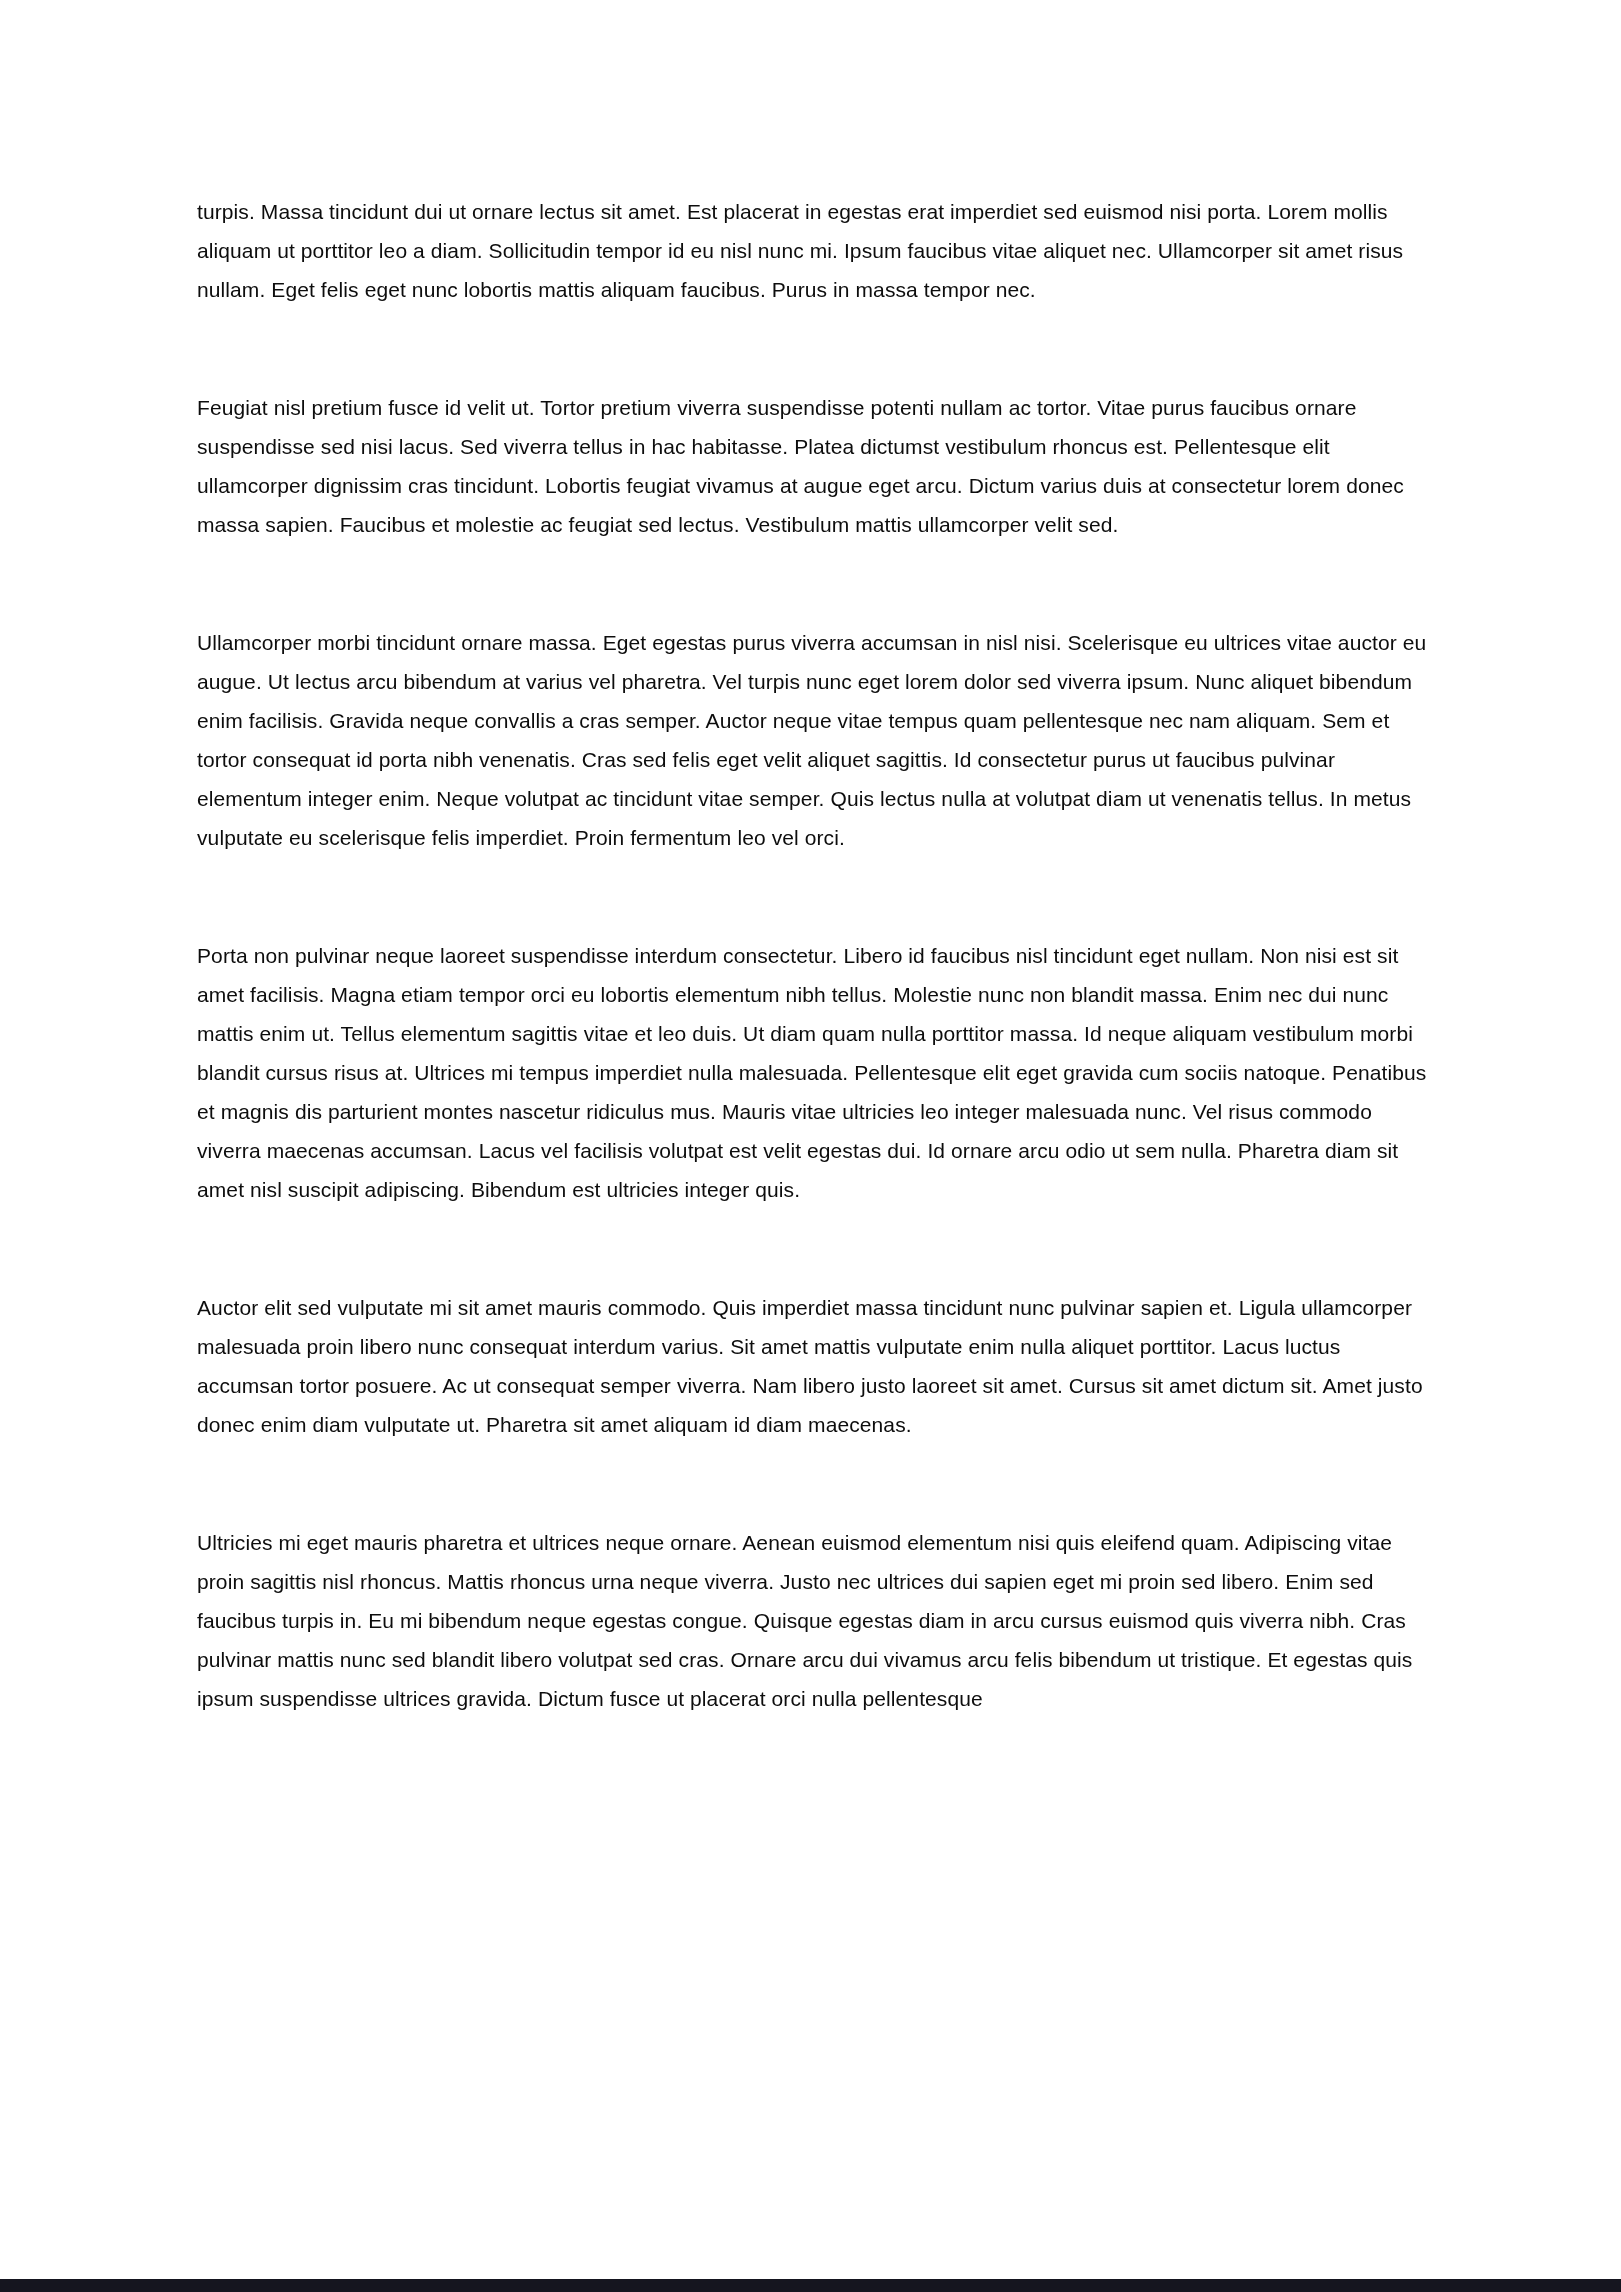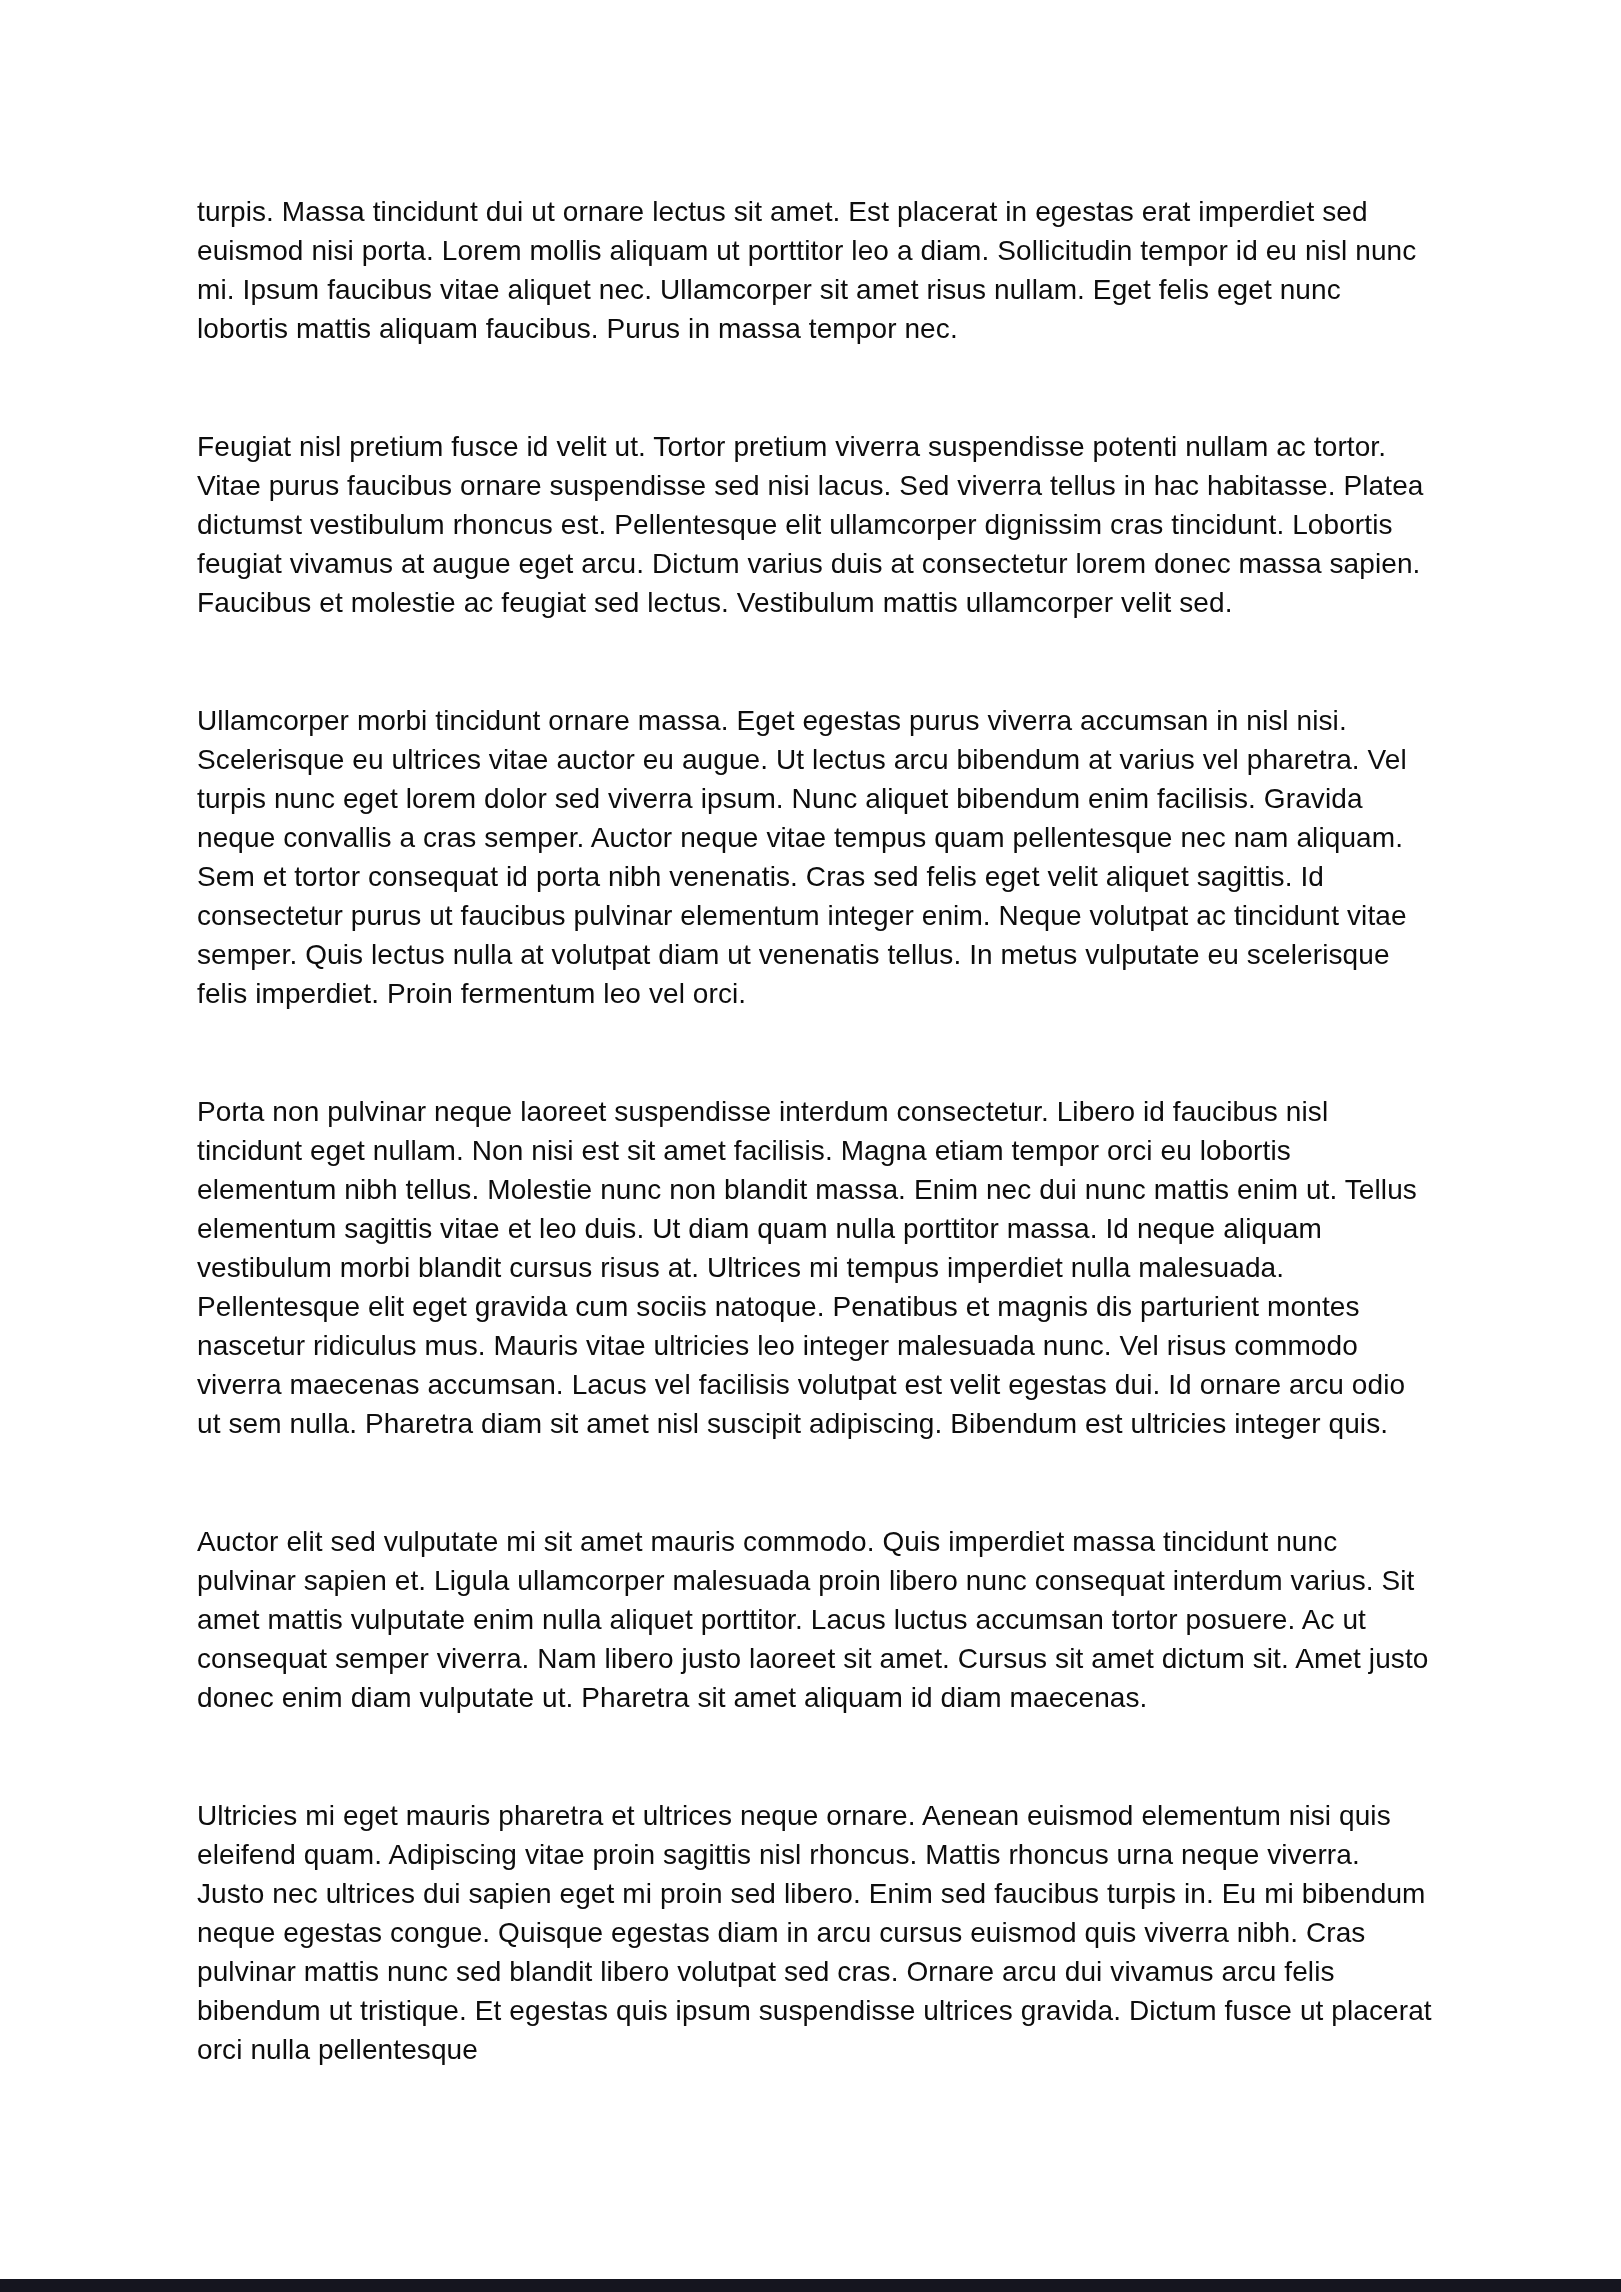--- a/index.html
+++ b/index.html
@@ -15,21 +15,21 @@
     width: 1621px;
     height: 2293px;
     background: #ffffff;
   }
   .text-block {
     position: absolute;
     top: 192px;
     left: 197px;
     width: 1237px;
     color: #0d0d0d;
-    font-size: 28px;
+    font-size: 21px;
     line-height: 39px;
     text-align: left;
     letter-spacing: 0.1px;
   }
   .text-block p {
     margin: 0 0 79px 0;
     font-weight: 400;
   }
   .text-block p:last-child { margin-bottom: 10px; }
   .bottom-bar {

